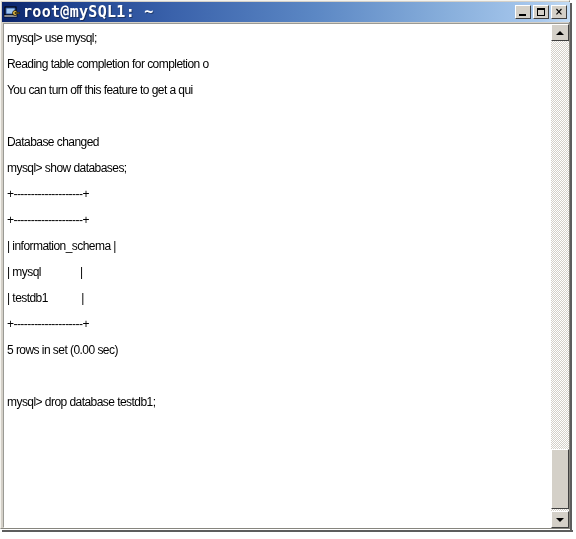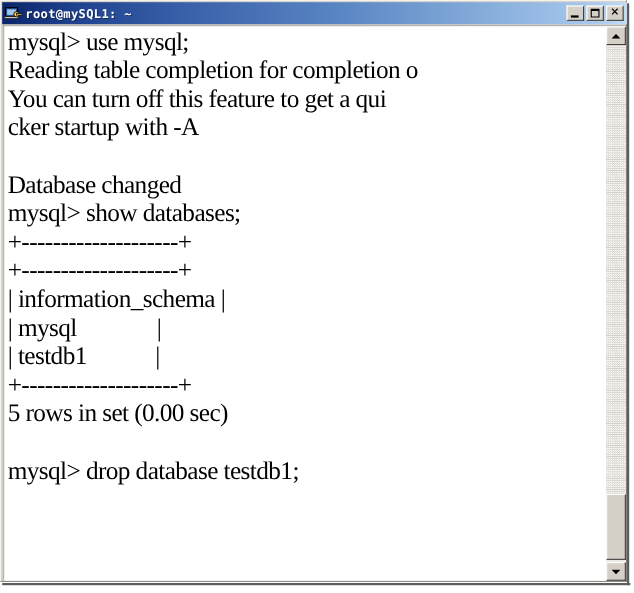--- a/index.html
+++ b/index.html
@@ -79,21 +79,21 @@
     width: 16px;
     height: 16px;
     margin-left: 2px;
     margin-right: 3px;
     flex: 0 0 auto;
     position: relative;
   }
   #title-text {
     color: #ffffff;
     font-family: "DejaVu Sans Mono", monospace;
-    font-size: 11px;
+    font-size: 15px;
     font-weight: bold;
     letter-spacing: 0.3px;
     white-space: nowrap;
     text-shadow: 1px 1px 0 rgba(0,0,0,0.35);
   }
   #window-buttons {
     margin-left: auto;
     display: flex;
     gap: 2px;
     margin-right: 3px;
@@ -156,22 +156,22 @@
     top: 0;
     width: 548px;
     height: 504px;
     background: #ffffff;
     overflow: hidden;
     box-sizing: border-box;
     padding-left: 3px;
     padding-top: 1px;
   }
   .tline {
-    font-family: Liberation Serif, serif;
-    font-size: 23px;
+    font-family: Liberation Sans, sans-serif;
+    font-size: 12px;
     line-height: 26px;
     color: #000000;
     white-space: pre;
     letter-spacing: -0.55px;
     height: 26px;
   }
 
   
   #scrollbar {
     position: absolute;
@@ -260,21 +260,20 @@
       </div>
     </div>
   </div>
 
   <div id="terminal-outer">
 
     <div id="terminal">
       <div class="tline">mysql&gt; use mysql;</div>
       <div class="tline">Reading table completion for completion o</div>
       <div class="tline">You can turn off this feature to get a qui</div>
-      <div class="tline">cker startup with -A</div>
       <div class="tline"></div>
       <div class="tline">Database changed</div>
       <div class="tline">mysql&gt; show databases;</div>
       <div class="tline">+--------------------+</div>
       <div class="tline">+--------------------+</div>
       <div class="tline">| information_schema |</div>
       <div class="tline">| mysql              |</div>
       <div class="tline">| testdb1            |</div>
       <div class="tline">+--------------------+</div>
       <div class="tline">5 rows in set (0.00 sec)</div>

